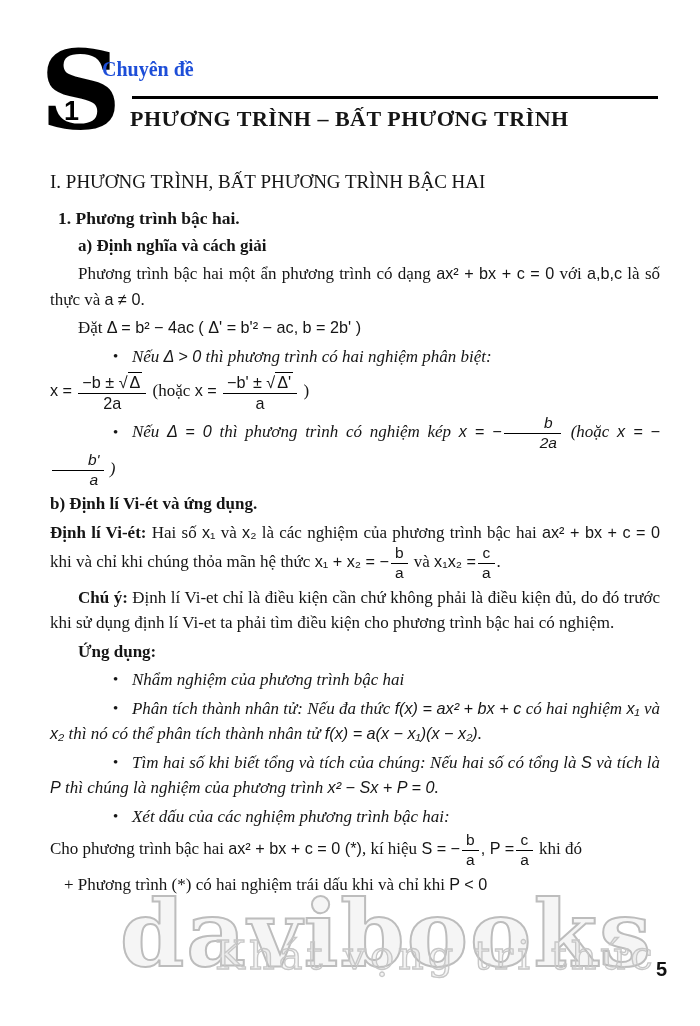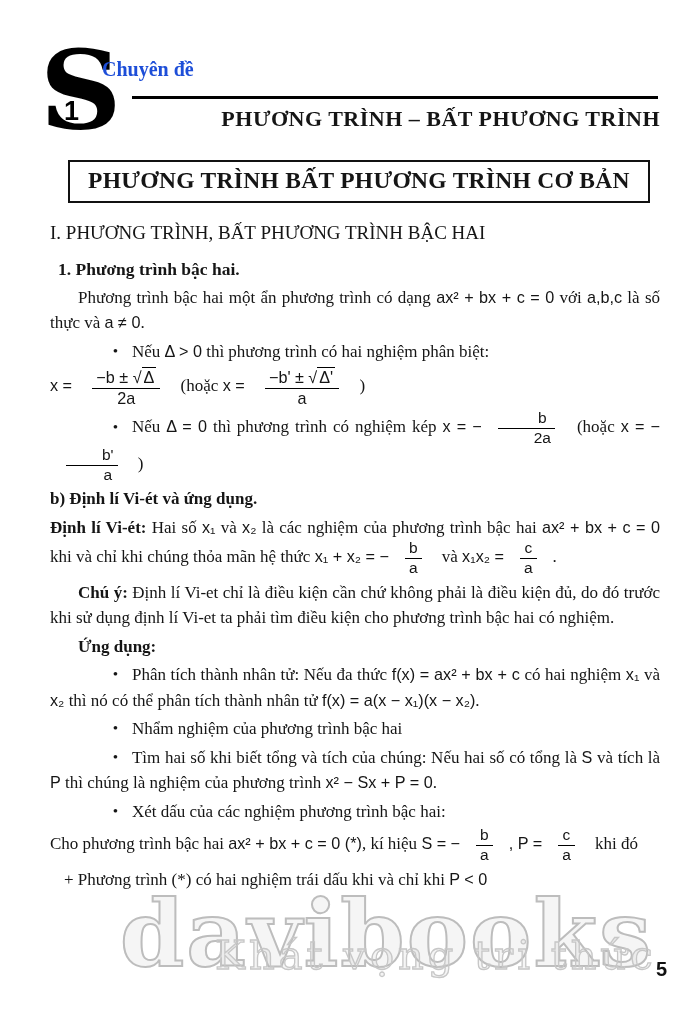--- a/index.html
+++ b/index.html
@@ -21,46 +21,46 @@
   .series-label {
     position:absolute; left:52px; top:6px; font-weight:bold;
     font-size:20px; color:#1d4ed8; background:transparent; white-space:nowrap;
   }
   .series-number {
     position:absolute; left:14px; top:44px; font-weight:bold;
     font-size:27px; font-family:"Liberation Sans", sans-serif; color:#000;
   }
   .header-rule { position:absolute; left:82px; right:2px; top:44px; height:3px; background:#000; }
   .chapter-title {
-    position:absolute; left:95px; right:0; top:54px; text-align:right;
+    position:absolute; left:80px; right:0; top:54px; text-align:left;
     font-weight:bold; font-size:22px; letter-spacing:0.5px; white-space:nowrap;
   }
 
   
   .boxed-title {
     margin:8px 10px 0 18px; border:2px solid #111; padding:5px 6px 7px;
     text-align:center; font-weight:bold; font-size:23.5px; letter-spacing:0.3px;
     white-space:nowrap;
   }
 
   
   .content { margin-top:16px; font-size:17px; line-height:1.5; }
   .h-sec { font-weight:normal; font-size:19px; margin:4px 0 8px; }
   .h-sub { font-weight:bold; font-size:17.5px; margin:2px 8px; }
   .h-item { font-weight:bold; margin:2px 0 2px 28px; }
   .h-item-flush { font-weight:bold; margin:2px 0; }
   p.body { margin:3px 0; text-align:justify; }
   p.indent { text-indent:28px; }
-  p.bul { margin:3px 0; text-align:justify; text-indent:32px; }
+  p.bul { margin:3px 0; text-align:justify; text-indent:32px;font-style:italic; }
   .bullet { display:inline-block; margin-right:12px; transform:scale(0.9); }
   .lead { font-weight:bold; }
 
   .m { font-family:"Liberation Sans", sans-serif; font-size:16.2px; }
   .frac { display:inline-block; vertical-align:middle; text-align:center; line-height:1.08;
-          font-family:"Liberation Sans", sans-serif; font-size:15.5px; margin:0 16px; }
+          font-family:"Liberation Sans", sans-serif; font-size:15.5px; margin:0 2px; }
   .frac .num { display:block; padding:0 4px 1px; border-bottom:1.4px solid #000; }
   .frac .den { display:block; padding:1px 4px 0; }
   .radarg { display:inline-block; border-top:1.4px solid #000; padding:0 2px; line-height:1.15; }
   .disp { margin:8px 0 10px 68px; text-align:left; text-indent:0; }
   .disp .frac { font-size:16.2px; }
 
   
   .watermark { position:absolute; pointer-events:none; z-index:6; white-space:nowrap;
                font-family:"DejaVu Serif", serif; color:rgba(170,170,170,0.12); }
   .wm1 { left:120px; top:880px; font-size:92px; font-weight:bold;
@@ -79,36 +79,41 @@
   <div class="chapter-header">
     <div class="s-mark">
       <span class="s-glyph">S</span>
     </div>
     <span class="series-number">1</span>
     <span class="series-label">Chuyên đề</span>
     <div class="header-rule"></div>
     <div class="chapter-title">PHƯƠNG TRÌNH – BẤT PHƯƠNG TRÌNH</div>
   </div>
 
-  <div class="boxed-title">PHƯƠNG TRÌNH BẤT PHƯƠNG TRÌNH CƠ BẢN</div>
 
   <div class="content">
 
     <div class="h-sec">I. PHƯƠNG TRÌNH, BẤT PHƯƠNG TRÌNH BẬC HAI</div>
     <div class="h-sub">1. Phương trình bậc hai.</div>
+    <div class="h-item">a) Định nghĩa và cách giải</div>
 
     <p class="body indent">
       <span>Phương trình bậc hai một ẩn phương trình có dạng</span>
       <span class="m">ax² + bx + c = 0</span>
       <span>với</span>
       <span class="m">a,b,c</span>
       <span>là số thực và</span>
       <span class="m">a ≠ 0</span><span>.</span>
     </p>
 
+    <p class="body indent">
+      <span>Đặt</span>
+      <span class="m">Δ = b² − 4ac</span>
+      <span class="m">( Δ' = b'² − ac, b = 2b' )</span>
+    </p>
 
     <p class="bul">
       <span class="bullet">•</span><span>Nếu</span>
       <span class="m">Δ &gt; 0</span>
       <span>thì phương trình có hai nghiệm phân biệt:</span>
     </p>
 
     <p class="body disp">
       <span class="m">x =</span>
       <span class="frac"><span class="num"><span>−b ±</span> <span>√</span><span class="radarg">Δ</span></span><span class="den">2a</span></span>
@@ -146,35 +151,35 @@
     </p>
 
     <p class="body indent">
       <span class="lead">Chú ý:</span>
       <span>Định lí Vi-et chỉ là điều kiện cần chứ không phải là điều kiện đủ, do đó trước khi sử dụng định lí Vi-et ta phải tìm điều kiện cho phương trình bậc hai có nghiệm.</span>
     </p>
 
     <div class="h-item">Ứng dụng:</div>
 
     <p class="bul">
+      <span class="bullet">•</span><span>Nhẩm nghiệm của phương trình bậc hai</span>
+    </p>
+
+    <p class="bul">
       <span class="bullet">•</span><span>Phân tích thành nhân tử: Nếu đa thức</span>
       <span class="m">f(x) = ax² + bx + c</span>
       <span>có hai nghiệm</span>
       <span class="m">x₁</span>
       <span>và</span>
       <span class="m">x₂</span>
       <span>thì nó có thể phân tích thành nhân tử</span>
       <span class="m">f(x) = a(x − x₁)(x − x₂)</span><span>.</span>
     </p>
 
     <p class="bul">
-      <span class="bullet">•</span><span>Nhẩm nghiệm của phương trình bậc hai</span>
-    </p>
-
-    <p class="bul">
       <span class="bullet">•</span><span>Tìm hai số khi biết tổng và tích của chúng: Nếu hai số có tổng là</span>
       <span class="m">S</span>
       <span>và tích là</span>
       <span class="m">P</span>
       <span>thì chúng là nghiệm của phương trình</span>
       <span class="m">x² − Sx + P = 0</span><span>.</span>
     </p>
 
     <p class="bul">
       <span class="bullet">•</span><span>Xét dấu của các nghiệm phương trình bậc hai:</span>

